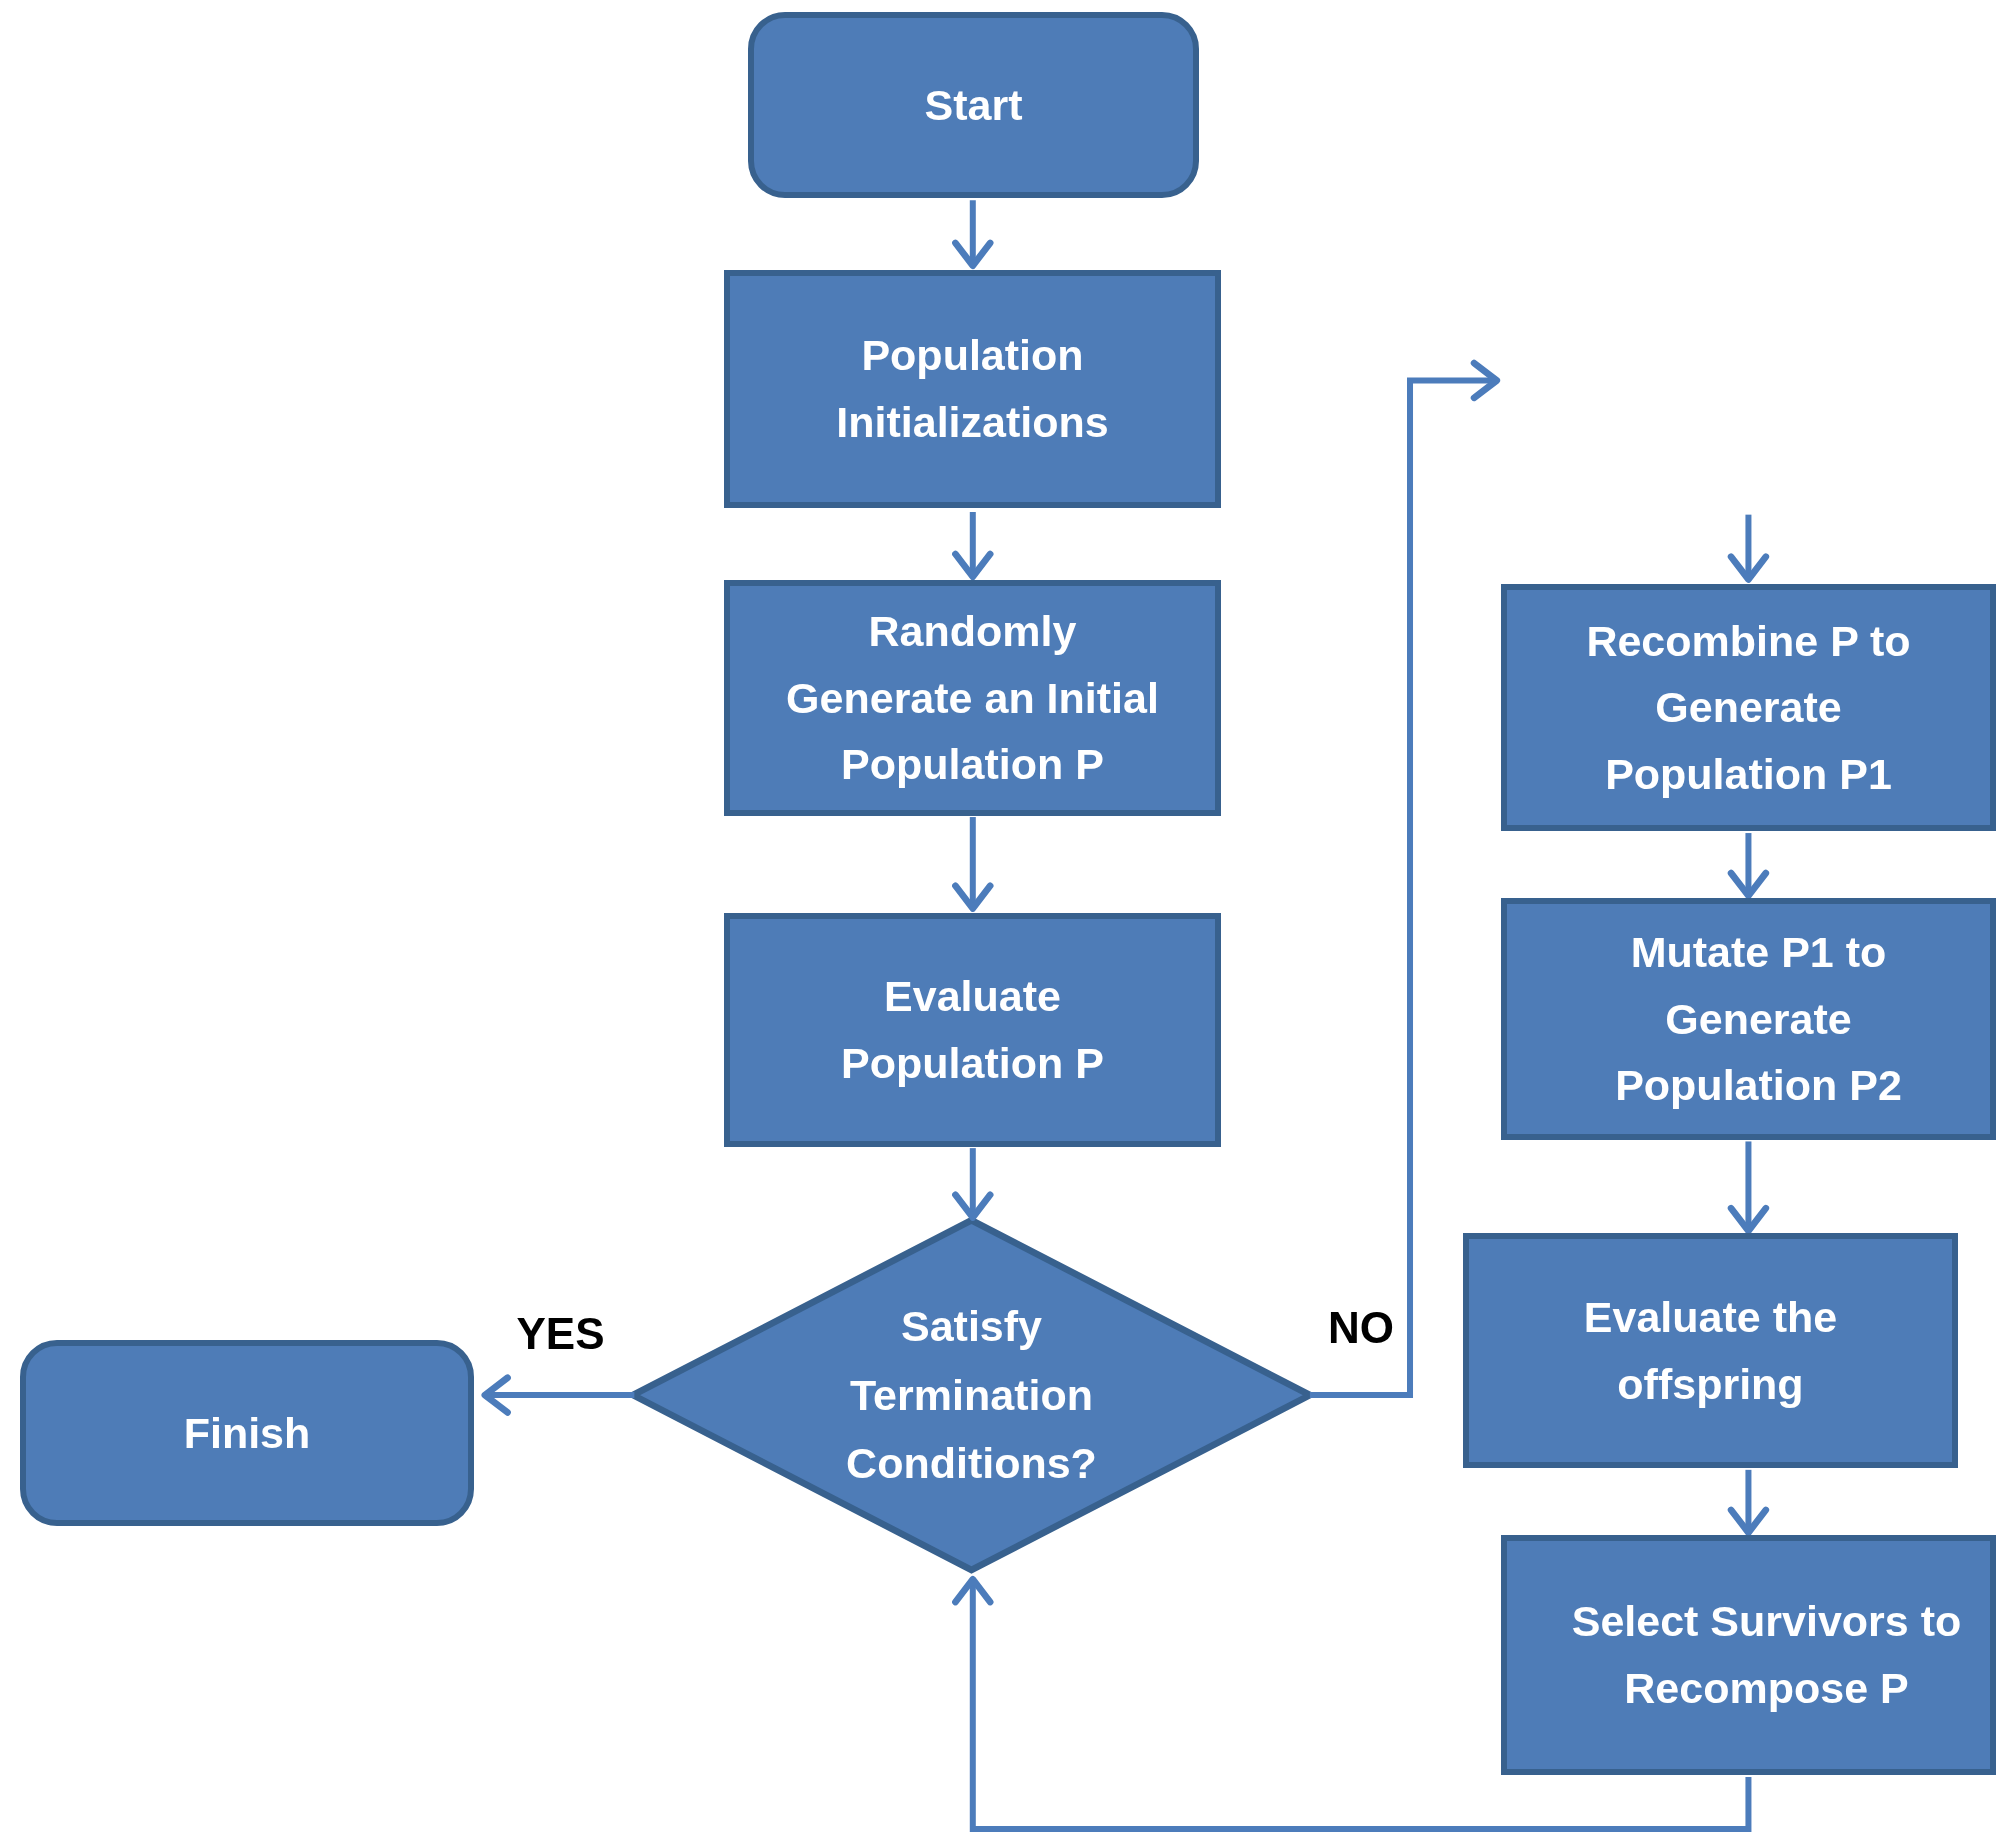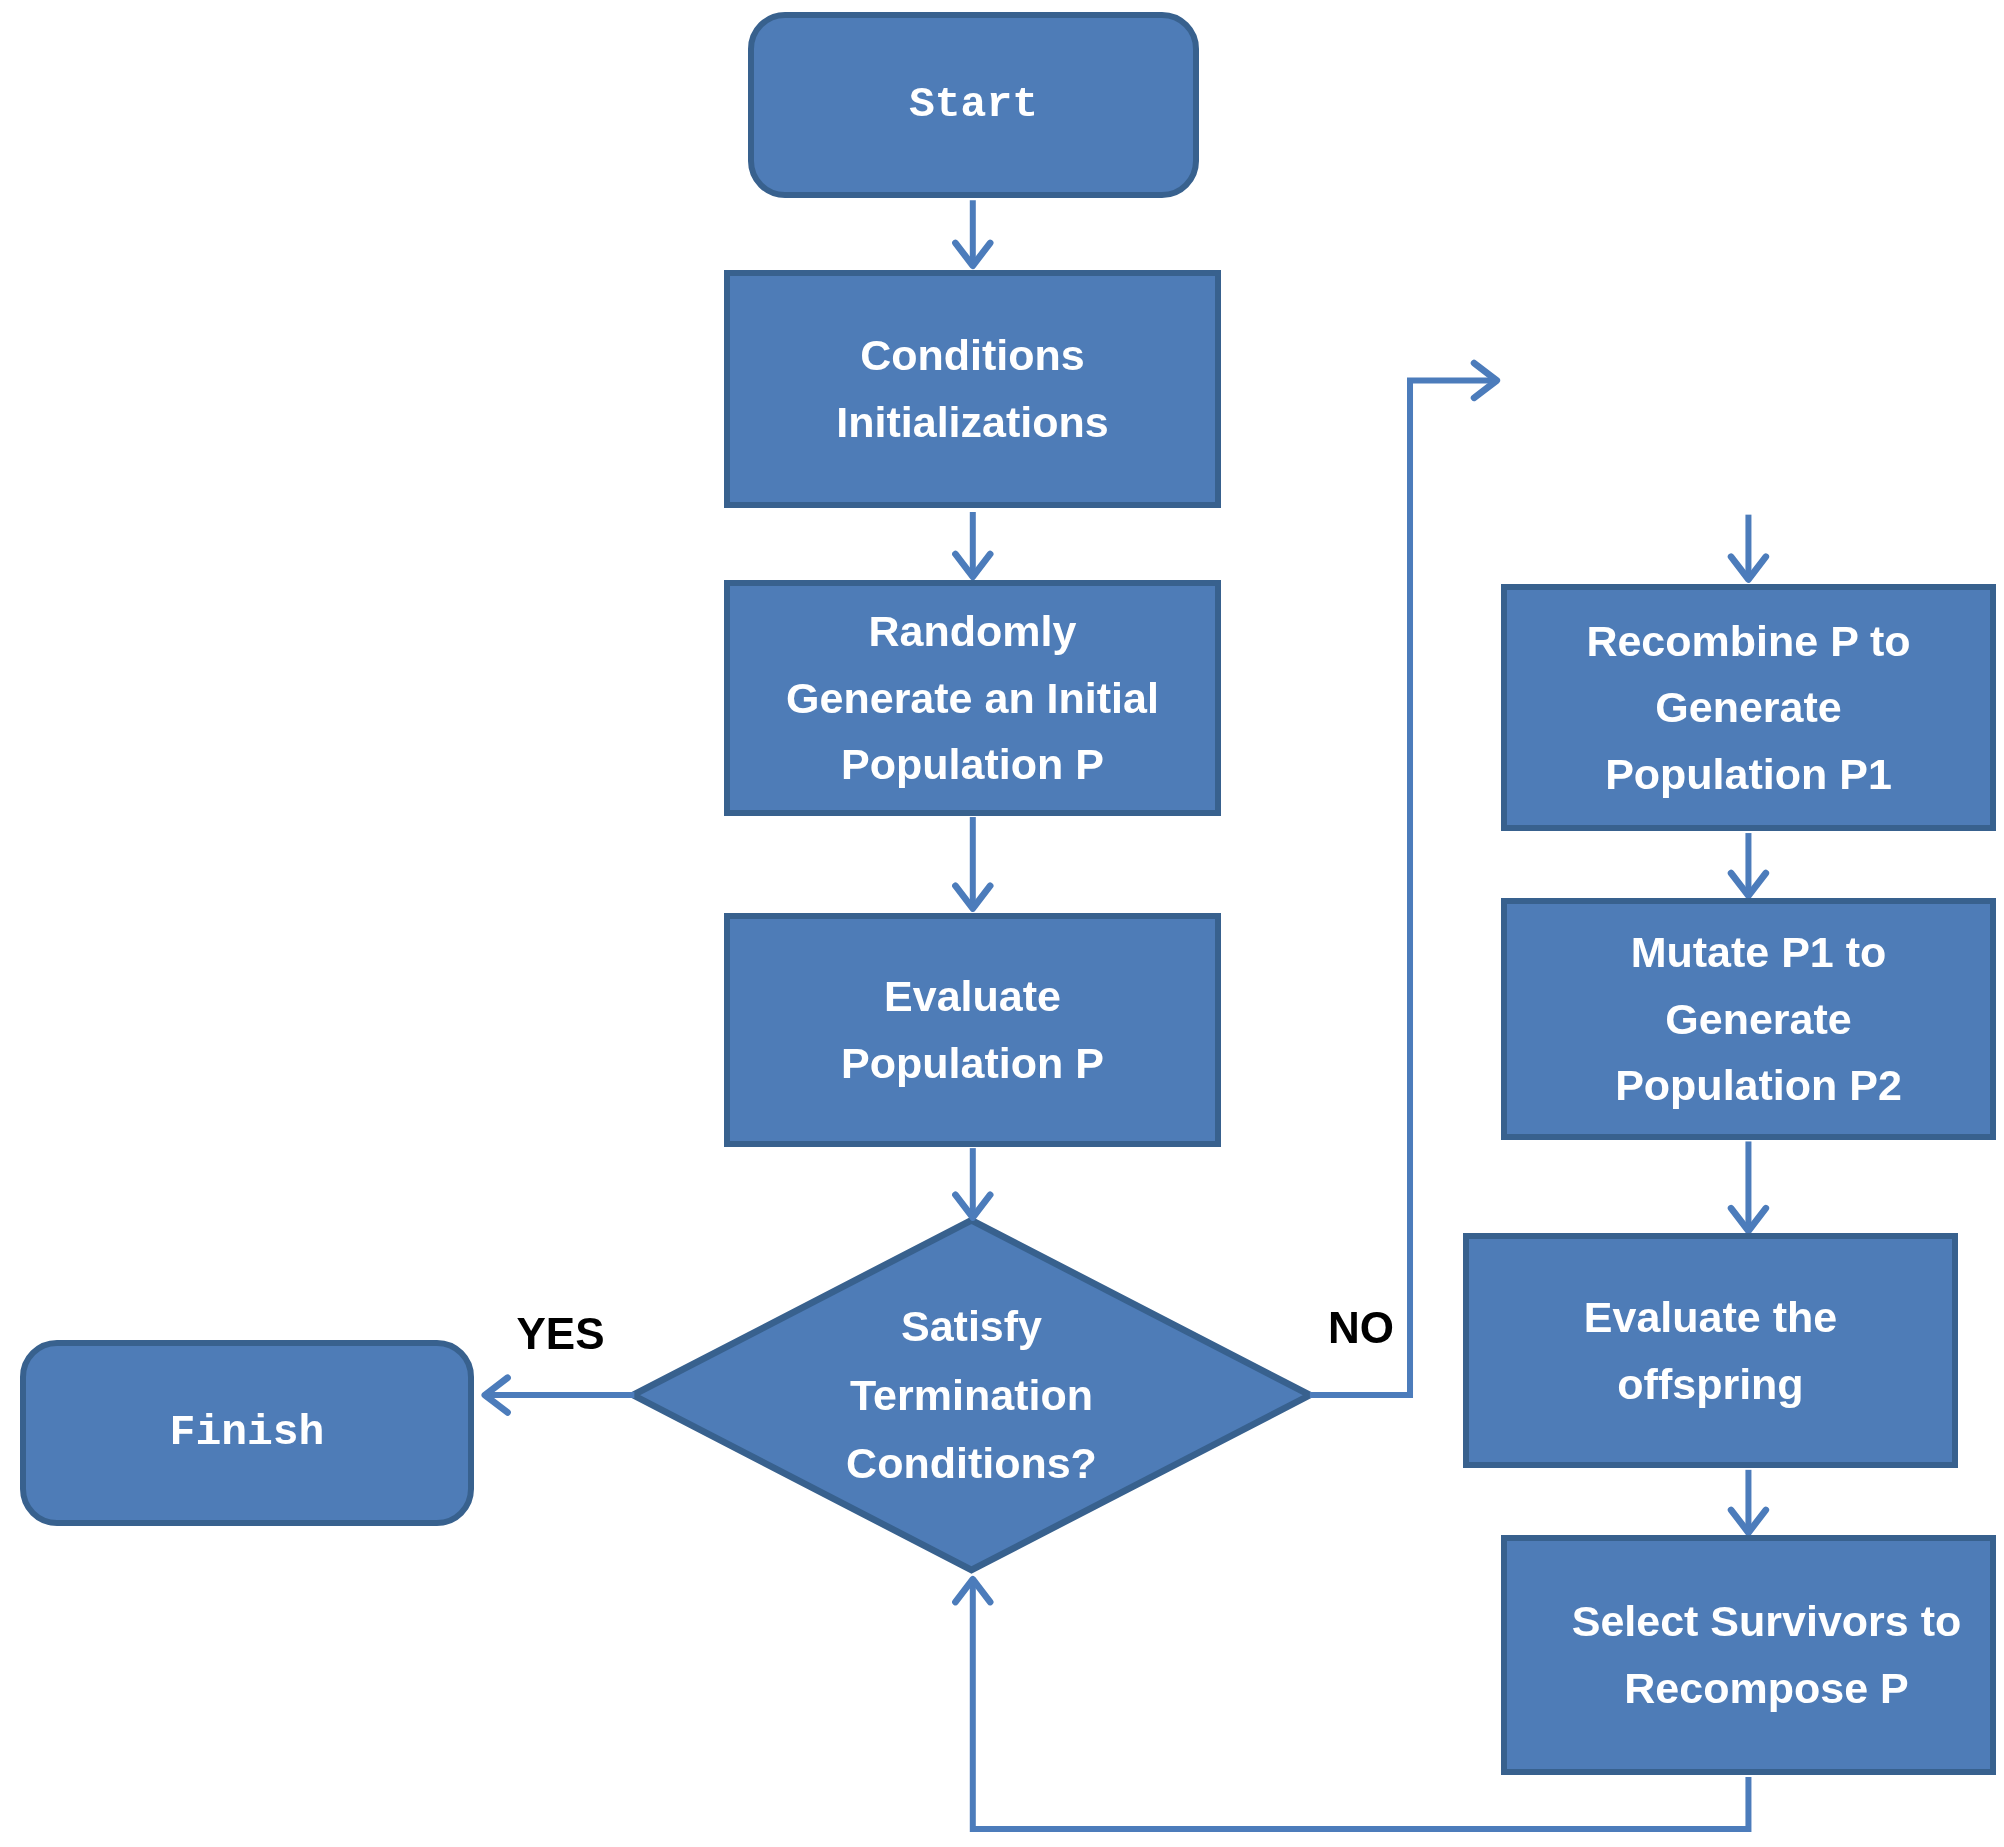--- a/index.html
+++ b/index.html
@@ -30,21 +30,21 @@
     display:flex;align-items:center;justify-content:center;
     text-align:center;
   }
   .node .lbl{
     white-space:pre-line;
     color:var(--node-text);
     font-weight:700;
     font-size:43px;
     line-height:1.55;
   }
-  .terminator{border-radius:37px;font-family:Liberation Mono, monospace;}
+  .terminator{border-radius:37px;}
   .decision-label{
     position:absolute;
     display:flex;align-items:center;justify-content:center;
     text-align:center;
     background:transparent;border:none;
   }
   .decision-label .lbl{
     white-space:pre-line;color:var(--node-text);
     font-weight:700;font-size:43px;line-height:1.6;
   }
@@ -84,21 +84,21 @@
     <polyline class="edge" points="2619,2202 2619,2290" marker-end="url(#arrowhead)"></polyline>
 
     <polyline class="edge" points="2619,2662 2619,2740 1457,2740 1457,2372" marker-end="url(#arrowhead)"></polyline>
   </svg>
 
   <div class="node terminator" style="left:748px;top:12px;width:451px;height:186px;">
     <span class="lbl">Start</span>
   </div>
 
   <div class="node" style="left:724px;top:270px;width:497px;height:238px;">
-    <span class="lbl">Conditions
+    <span class="lbl">Population
 Initializations</span>
   </div>
 
   <div class="node" style="left:724px;top:580px;width:497px;height:236px;">
     <span class="lbl">Randomly
 Generate an Initial
 Population P</span>
   </div>
 
   <div class="node" style="left:724px;top:913px;width:497px;height:234px;">

